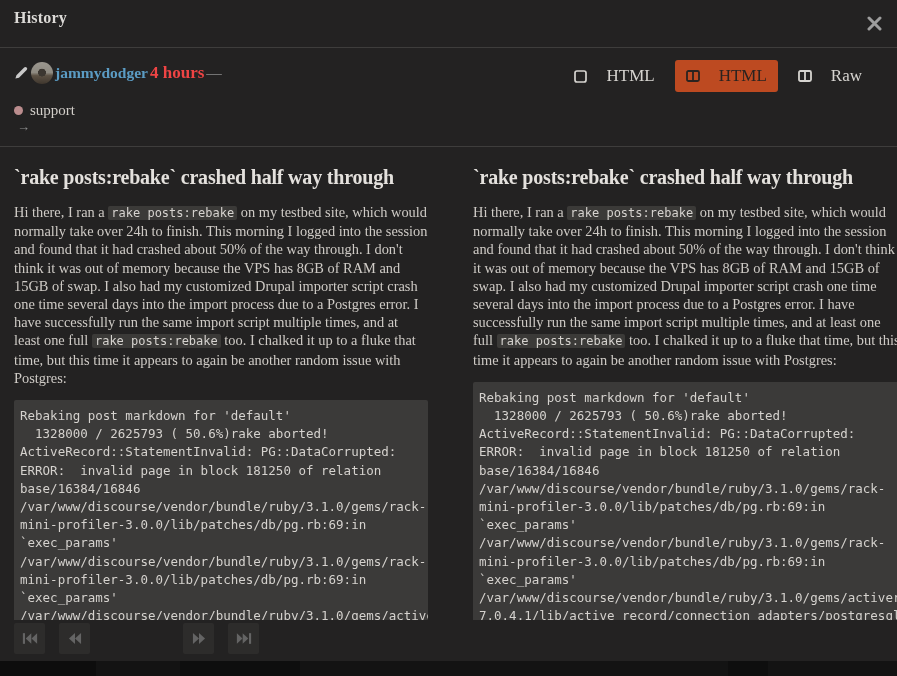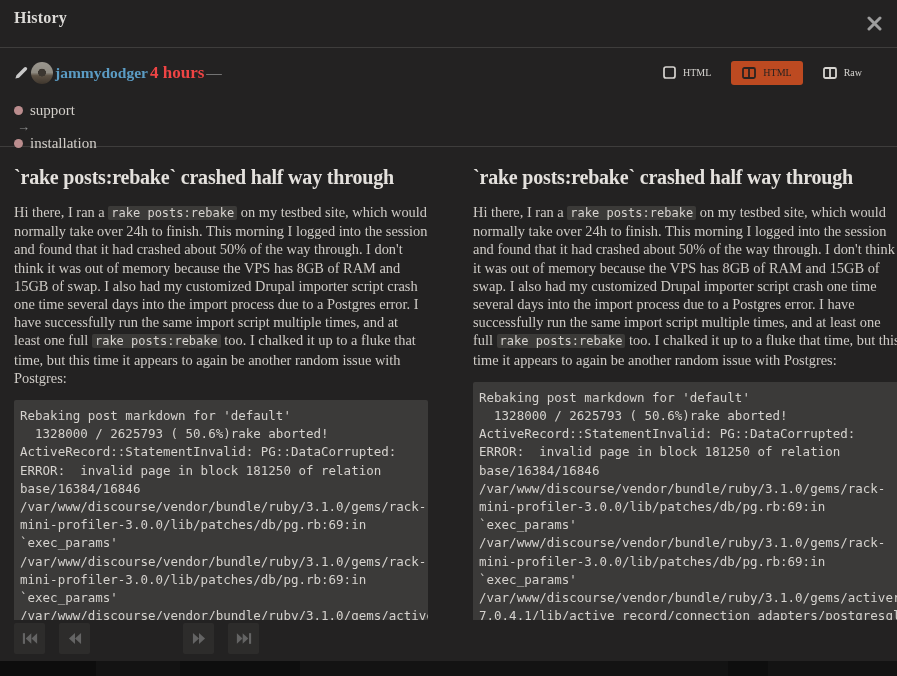--- a/index.html
+++ b/index.html
@@ -42,23 +42,23 @@
   .username { color: #5b9cc4; font-weight: 700; font-size: 15.5px; text-decoration: none; }
   .time-ago { color: #ef4444; font-weight: 700; font-size: 17px; }
   .dash { color: #8f8f8f; font-size: 15.5px; }
   .tag-rows { margin-top: 18px; }
   .tag-row { display: flex; align-items: center; height: 17px; font-size: 15px; color: #d2cec9; }
   .tag-dot { width: 9px; height: 9px; border-radius: 50%; background: #bb8d8e; margin-right: 7px; flex: none; }
   .tag-arrow-row { height: 16px; color: #8f8f8f; font-size: 13px; padding-left: 3px; display:flex; align-items:center; }
   
   .view-buttons { position: absolute; top: 12px; right: 24px; display: flex; gap: 9px; align-items: center; }
   .vbtn {
-    display: flex; align-items: center; gap: 7px;
+    display: flex; align-items: center; gap: 19px;
     font-family: "Liberation Serif", "DejaVu Serif", serif;
-    font-size: 10px; color: #d6d4d0; background: transparent;
+    font-size: 17px; color: #d6d4d0; background: transparent;
     border: none; padding: 6px 11px; border-radius: 3px; cursor: pointer;
   }
   .vbtn.selected { background: #bd4a21; color: #2a2320; }
   .vbtn svg { display: block; }
   
   .compare {
     position: absolute; top: 148px; left: 0; width: 897px; height: 472px;
     overflow: hidden; display: flex; gap: 45px; padding-left: 14px;
   }
   .col { width: 414px; flex: none; }
@@ -124,24 +124,20 @@
       <span class="time-ago">4 hours</span>
       <span class="dash">—</span>
     </div>
     <div class="tag-rows">
       <div class="tag-row">
         <span class="tag-dot"></span>
         <span>support</span>
       </div>
       <div class="tag-arrow-row">
         <span>→</span>
-      </div>
-      <div class="tag-row">
-        <span class="tag-dot"></span>
-        <span>installation</span>
       </div>
     </div>
 
     <div class="view-buttons">
       <button class="vbtn">
         <svg width="13" height="13" viewBox="0 0 13 13">
           <rect x="1" y="1" width="11" height="11" rx="2" fill="none" stroke="currentColor" stroke-width="1.7"></rect>
         </svg>
         <span>HTML</span>
       </button>

